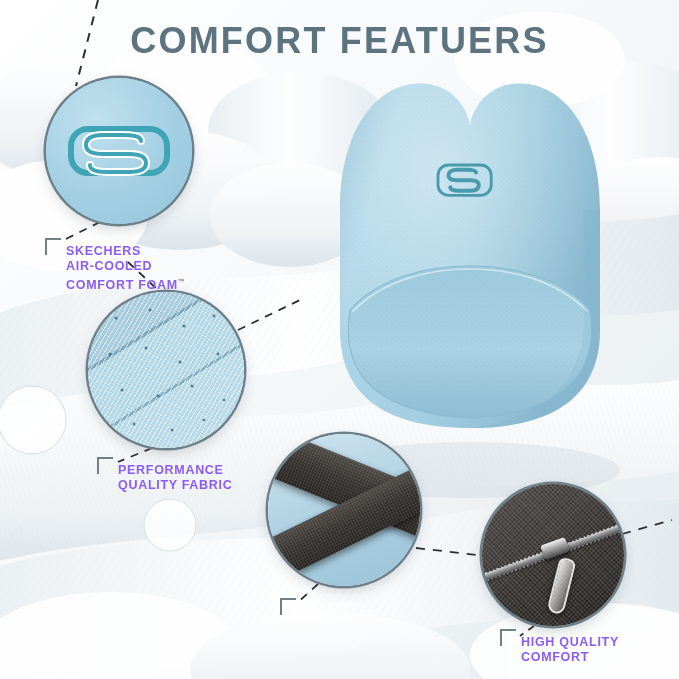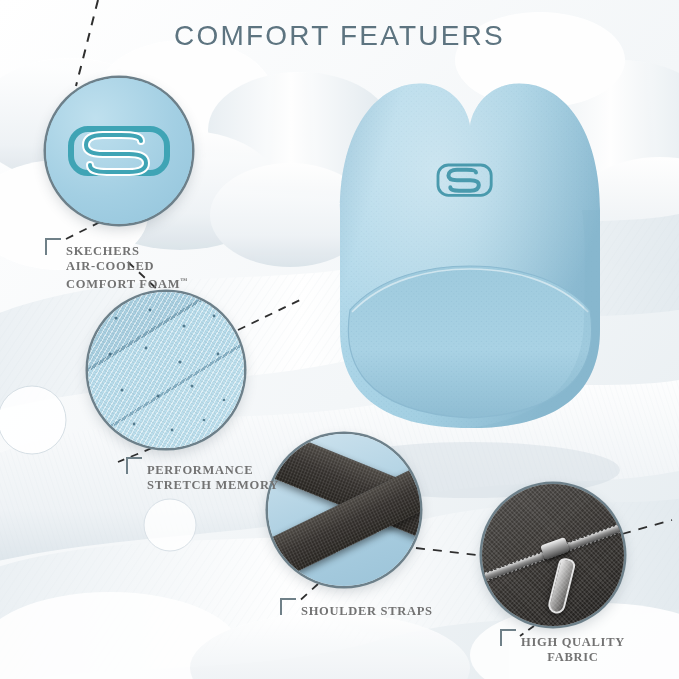--- a/index.html
+++ b/index.html
@@ -14,24 +14,24 @@
 
   
   .bg{position:absolute;inset:0;overflow:hidden;}
   .bg svg{position:absolute;inset:0;width:679px;height:679px;display:block;}
 
   
   .title{
     position:absolute;
     left:0;right:0;top:20px;
     text-align:center;
-    font-size:28px;
+    font-size:36px;
     letter-spacing:2.2px;
     color:#5d7480;
-    font-weight:400;
+    font-weight:700;
     white-space:nowrap;
   }
 
   
   .callout{
     position:absolute;
     border-radius:50%;
     overflow:hidden;
     box-shadow:0 0 0 2.5px #6d808a, 0 5px 14px rgba(40,60,75,.22);
   }
@@ -133,37 +133,36 @@
   .leader{position:absolute;pointer-events:none;}
   .leader svg{overflow:visible;display:block;}
 
   
   .label{
     position:absolute;
     font-size:12.5px;
     font-weight:700;
     letter-spacing:.7px;
     line-height:15px;
-    color:#737373;
+    color:#8b5cf6;
     white-space:nowrap;
-    font-family:Liberation Serif, serif;
   }
   .label .bracket{
     position:absolute;
     left:-21px;top:-6px;
     width:14px;height:15px;
     border-left:2px solid #6f8088;
     border-top:2px solid #6f8088;
   }
   .tm{font-size:7px;vertical-align:super;}
 
   #lbl-foam{left:66px;top:244px;}
-  #lbl-fabric{left:118px;top:463px;margin-left:29px;}
+  #lbl-fabric{left:118px;top:463px;}
   #lbl-straps{left:301px;top:604px;}
-  #lbl-zip{left:521px;top:635px;text-align:center;}
+  #lbl-zip{left:521px;top:635px;}
 </style>
 </head>
 <body>
 
 <div id="stage">
 
   <div class="bg">
     <svg viewBox="0 0 679 679" preserveAspectRatio="none" aria-hidden="true">
       <defs>
         <linearGradient id="gWhite" x1="0" y1="0" x2="1" y2="1">
@@ -384,27 +383,26 @@
     <div>SKECHERS</div>
     <div>AIR-COOLED</div>
     <div>
       <span>COMFORT FOAM</span><span class="tm">™</span>
     </div>
   </div>
 
   <div class="label" id="lbl-fabric">
     <span class="bracket"></span>
     <div>PERFORMANCE</div>
-    <div>STRETCH MEMORY</div>
+    <div>QUALITY FABRIC</div>
   </div>
 
   <div class="label" id="lbl-straps">
     <span class="bracket"></span>
-    <div>SHOULDER STRAPS</div>
   </div>
 
   <div class="label" id="lbl-zip">
     <span class="bracket"></span>
     <div>HIGH QUALITY</div>
-    <div>FABRIC</div>
+    <div>COMFORT</div>
   </div>
 
 </div>
 
 </body></html>

